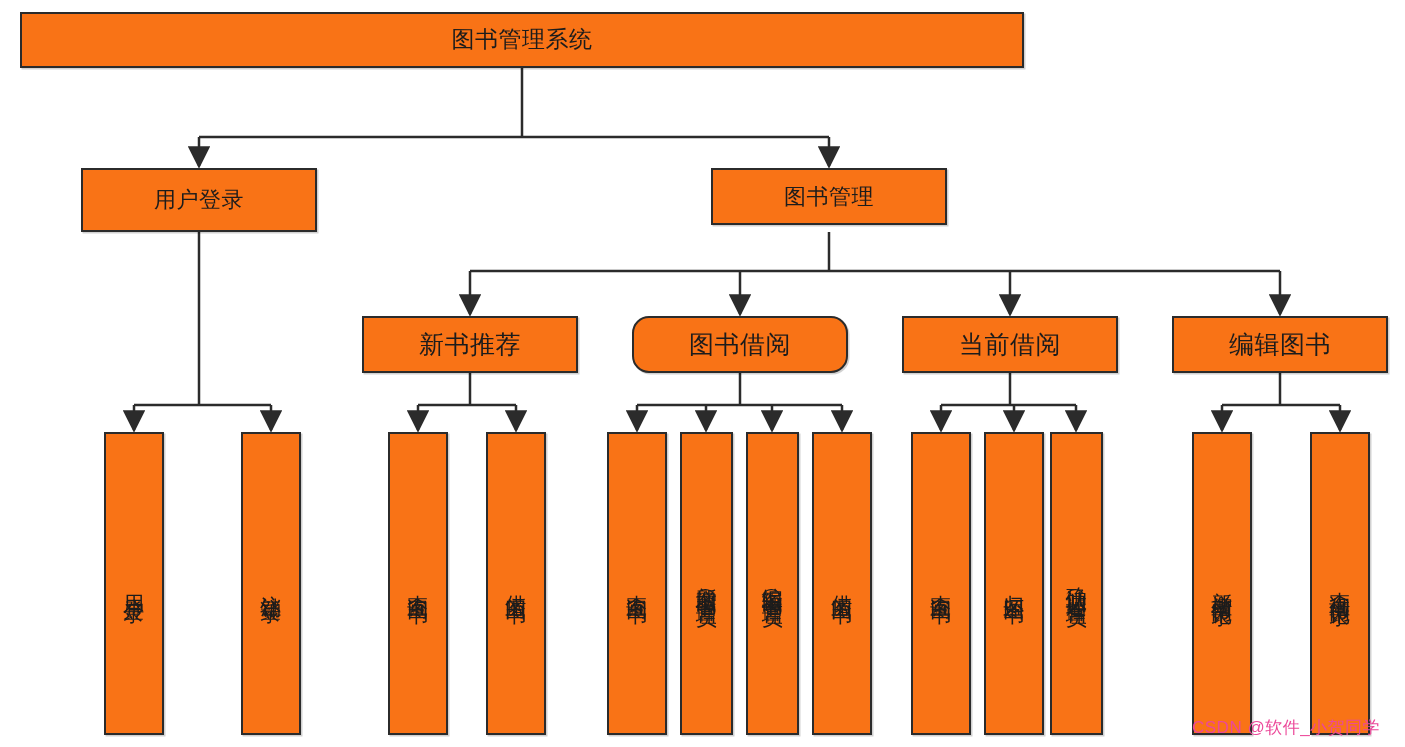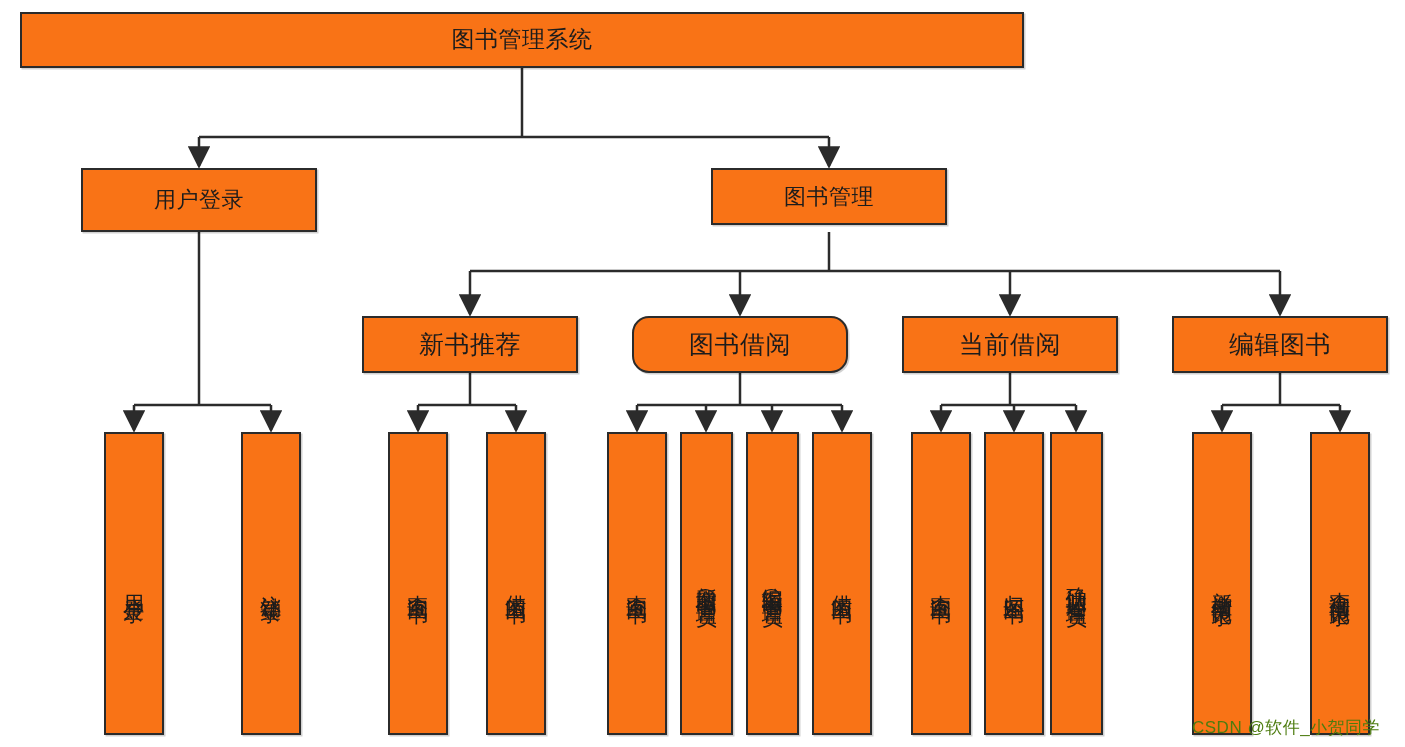--- a/index.html
+++ b/index.html
@@ -52,21 +52,21 @@
     text-orientation:upright;
     font-size:21px;
     line-height:1.22;
     letter-spacing:3px;
     white-space:normal;
     max-height:100%;
   }
   .watermark{
     position:absolute;
     font-size:17px;
-    color:#4d7c0f;
+    color:#ec4899;
     letter-spacing:0.5px;
     white-space:nowrap;
     user-select:none;
   }
 </style>
 </head>
 <body>
 
 <div id="canvas">
 

